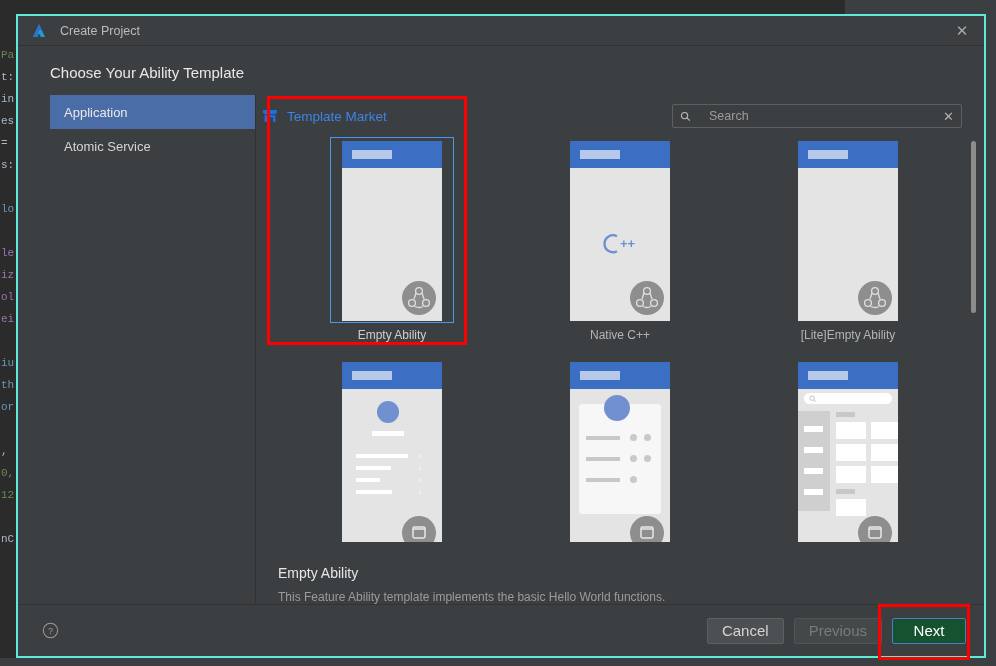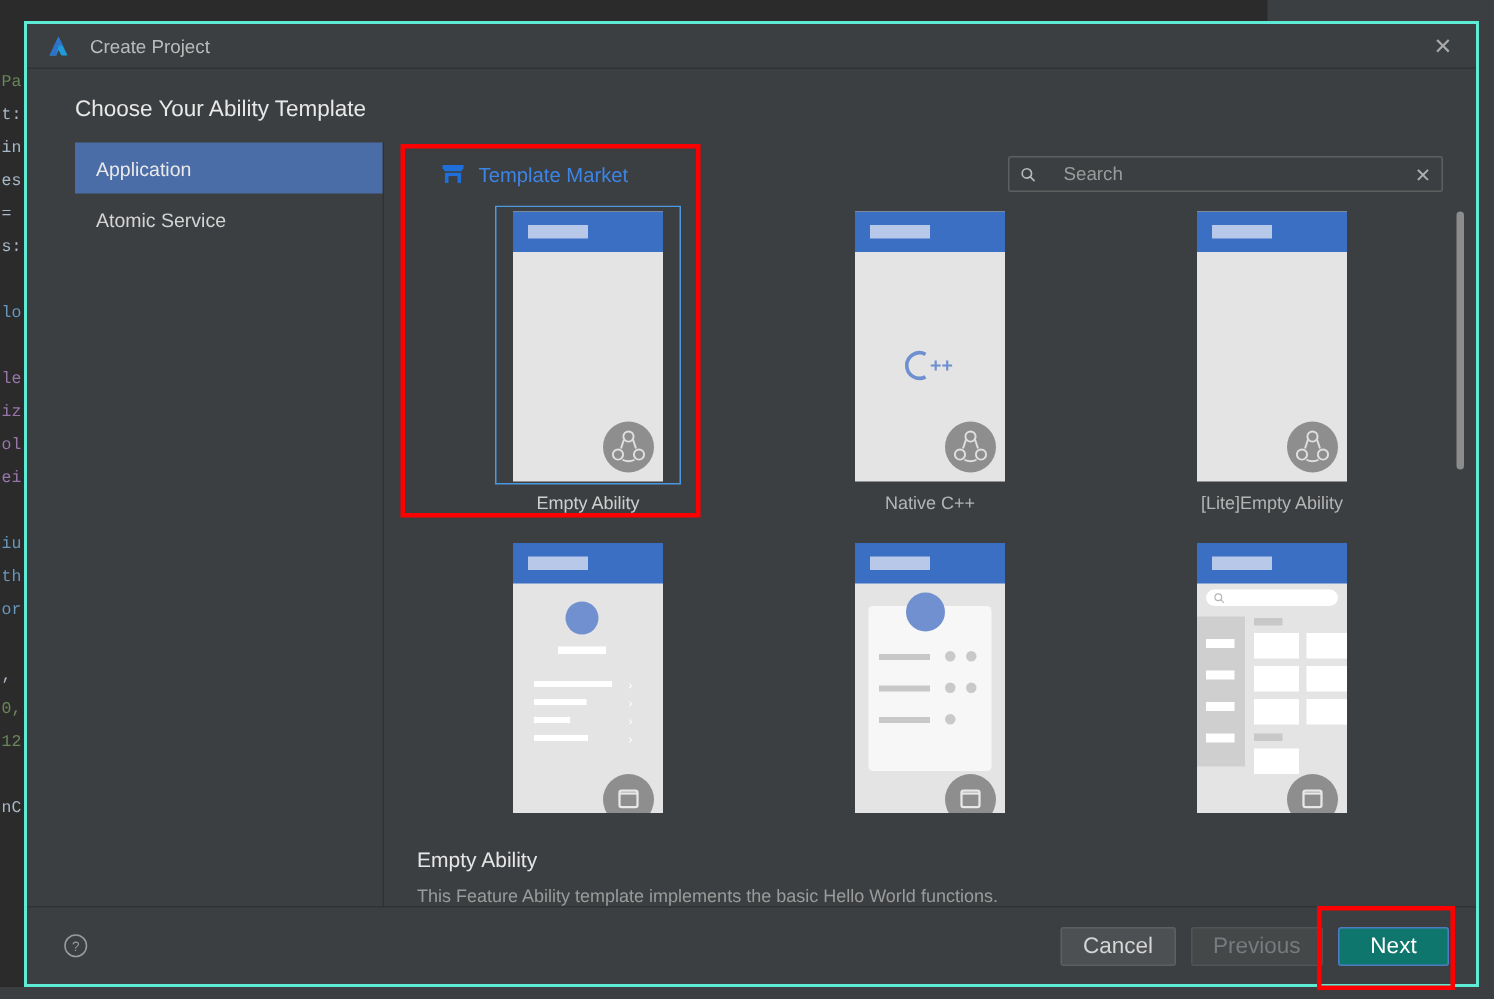--- a/index.html
+++ b/index.html
@@ -56,21 +56,21 @@
     height: 34px; display: flex; align-items: center; padding-left: 14px;
     font-size: 13px; color: #d4d4d4;
   }
   .side-item.selected { background: #4a6da7; color: #e9e9e9; }
   #sidebar-desc { margin-top: auto; padding: 0 18px 30px 0; }
   #sidebar-desc-title { font-size: 12px; color: #cfcfcf; margin-bottom: 11px; }
   #sidebar-desc-body { font-size: 12px; color: #cfcfcf; line-height: 18px; }
 
   
   #main { flex: 1; display: flex; flex-direction: column; min-width: 0; position: relative; }
-  #main-top { flex: none; height: 42px; display: flex; align-items: center; padding: 0 22px 0 38px; }
+  #main-top { flex: none; height: 42px; display: flex; align-items: center; padding: 0 22px 0 6px; }
   #market-link { display: flex; align-items: center; gap: 9px; color: #3c84e6; font-size: 13.5px; }
   #store-icon { width: 16px; height: 16px; }
   #search-wrap {
     margin-left: auto; width: 290px; height: 24px; background: #3c3f41;
     border: 1px solid #5e6060; border-radius: 2px;
     display: flex; align-items: center; padding: 0 7px; gap: 18px;
   }
   #search-icon { width: 11px; height: 11px; flex: none; }
   #search-input {
     flex: 1; background: transparent; border: 0; outline: none;
@@ -141,21 +141,21 @@
     flex: none; height: 52px; border-top: 1px solid #323232;
     display: flex; align-items: center; padding: 0 18px 0 24px;
   }
   #help-icon { width: 17px; height: 17px; }
   .btn {
     height: 26px; min-width: 74px; padding: 0 14px; font-size: 15px;
     font-family: inherit; border-radius: 2px; border: 1px solid #5e6060;
     background: #4c5052; color: #d4d4d4; cursor: pointer;
   }
   .btn.disabled { color: #777b7d; border-color: #515456; background: #454849; }
-  .btn.primary { background: #0f766e; border-color: #4e7cc4; color: #ffffff; }
+  .btn.primary { background: #14532d; border-color: #4e7cc4; color: #ffffff; }
   #footer-btns { margin-left: auto; display: flex; gap: 10px; align-items: center; }
 
   
   .annot { position: absolute; border: 3px solid #ff0000; pointer-events: none; }
   #annot-market { left: 267px; top: 96px; width: 200px; height: 249px; }
   #annot-next { left: 878px; top: 604px; width: 92px; height: 56px; }
 </style>
 </head>
 <body>
 

